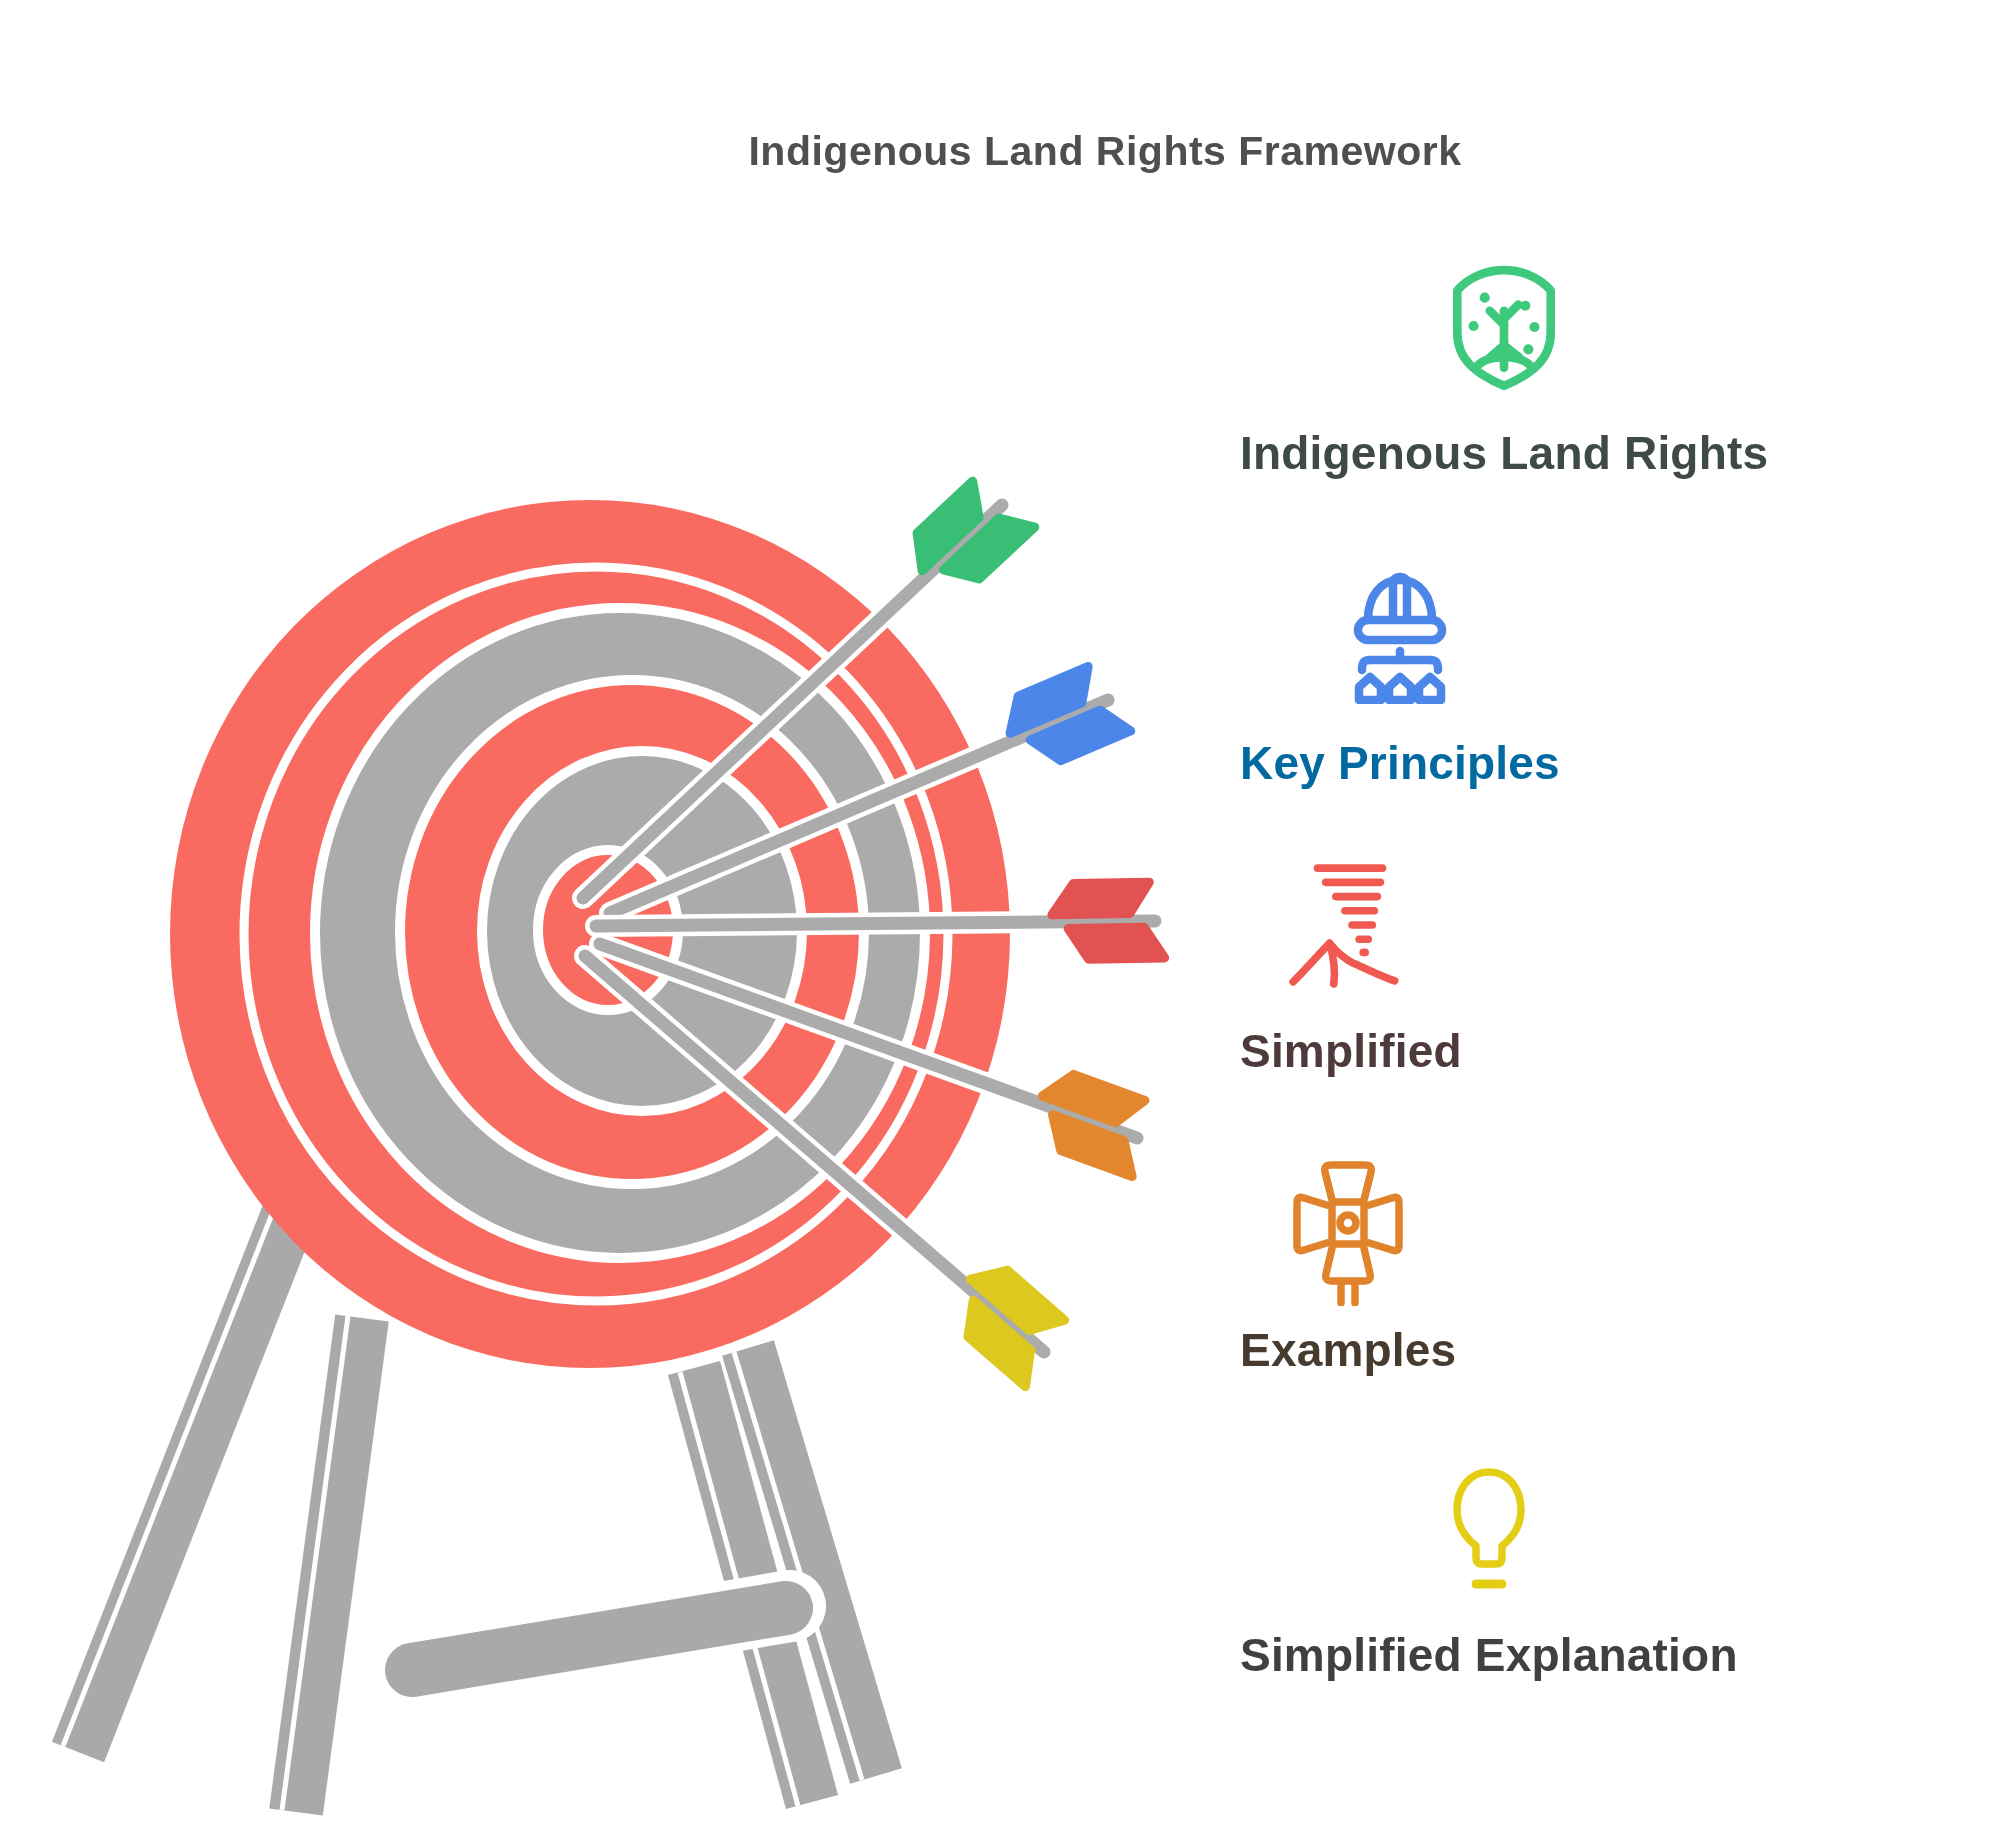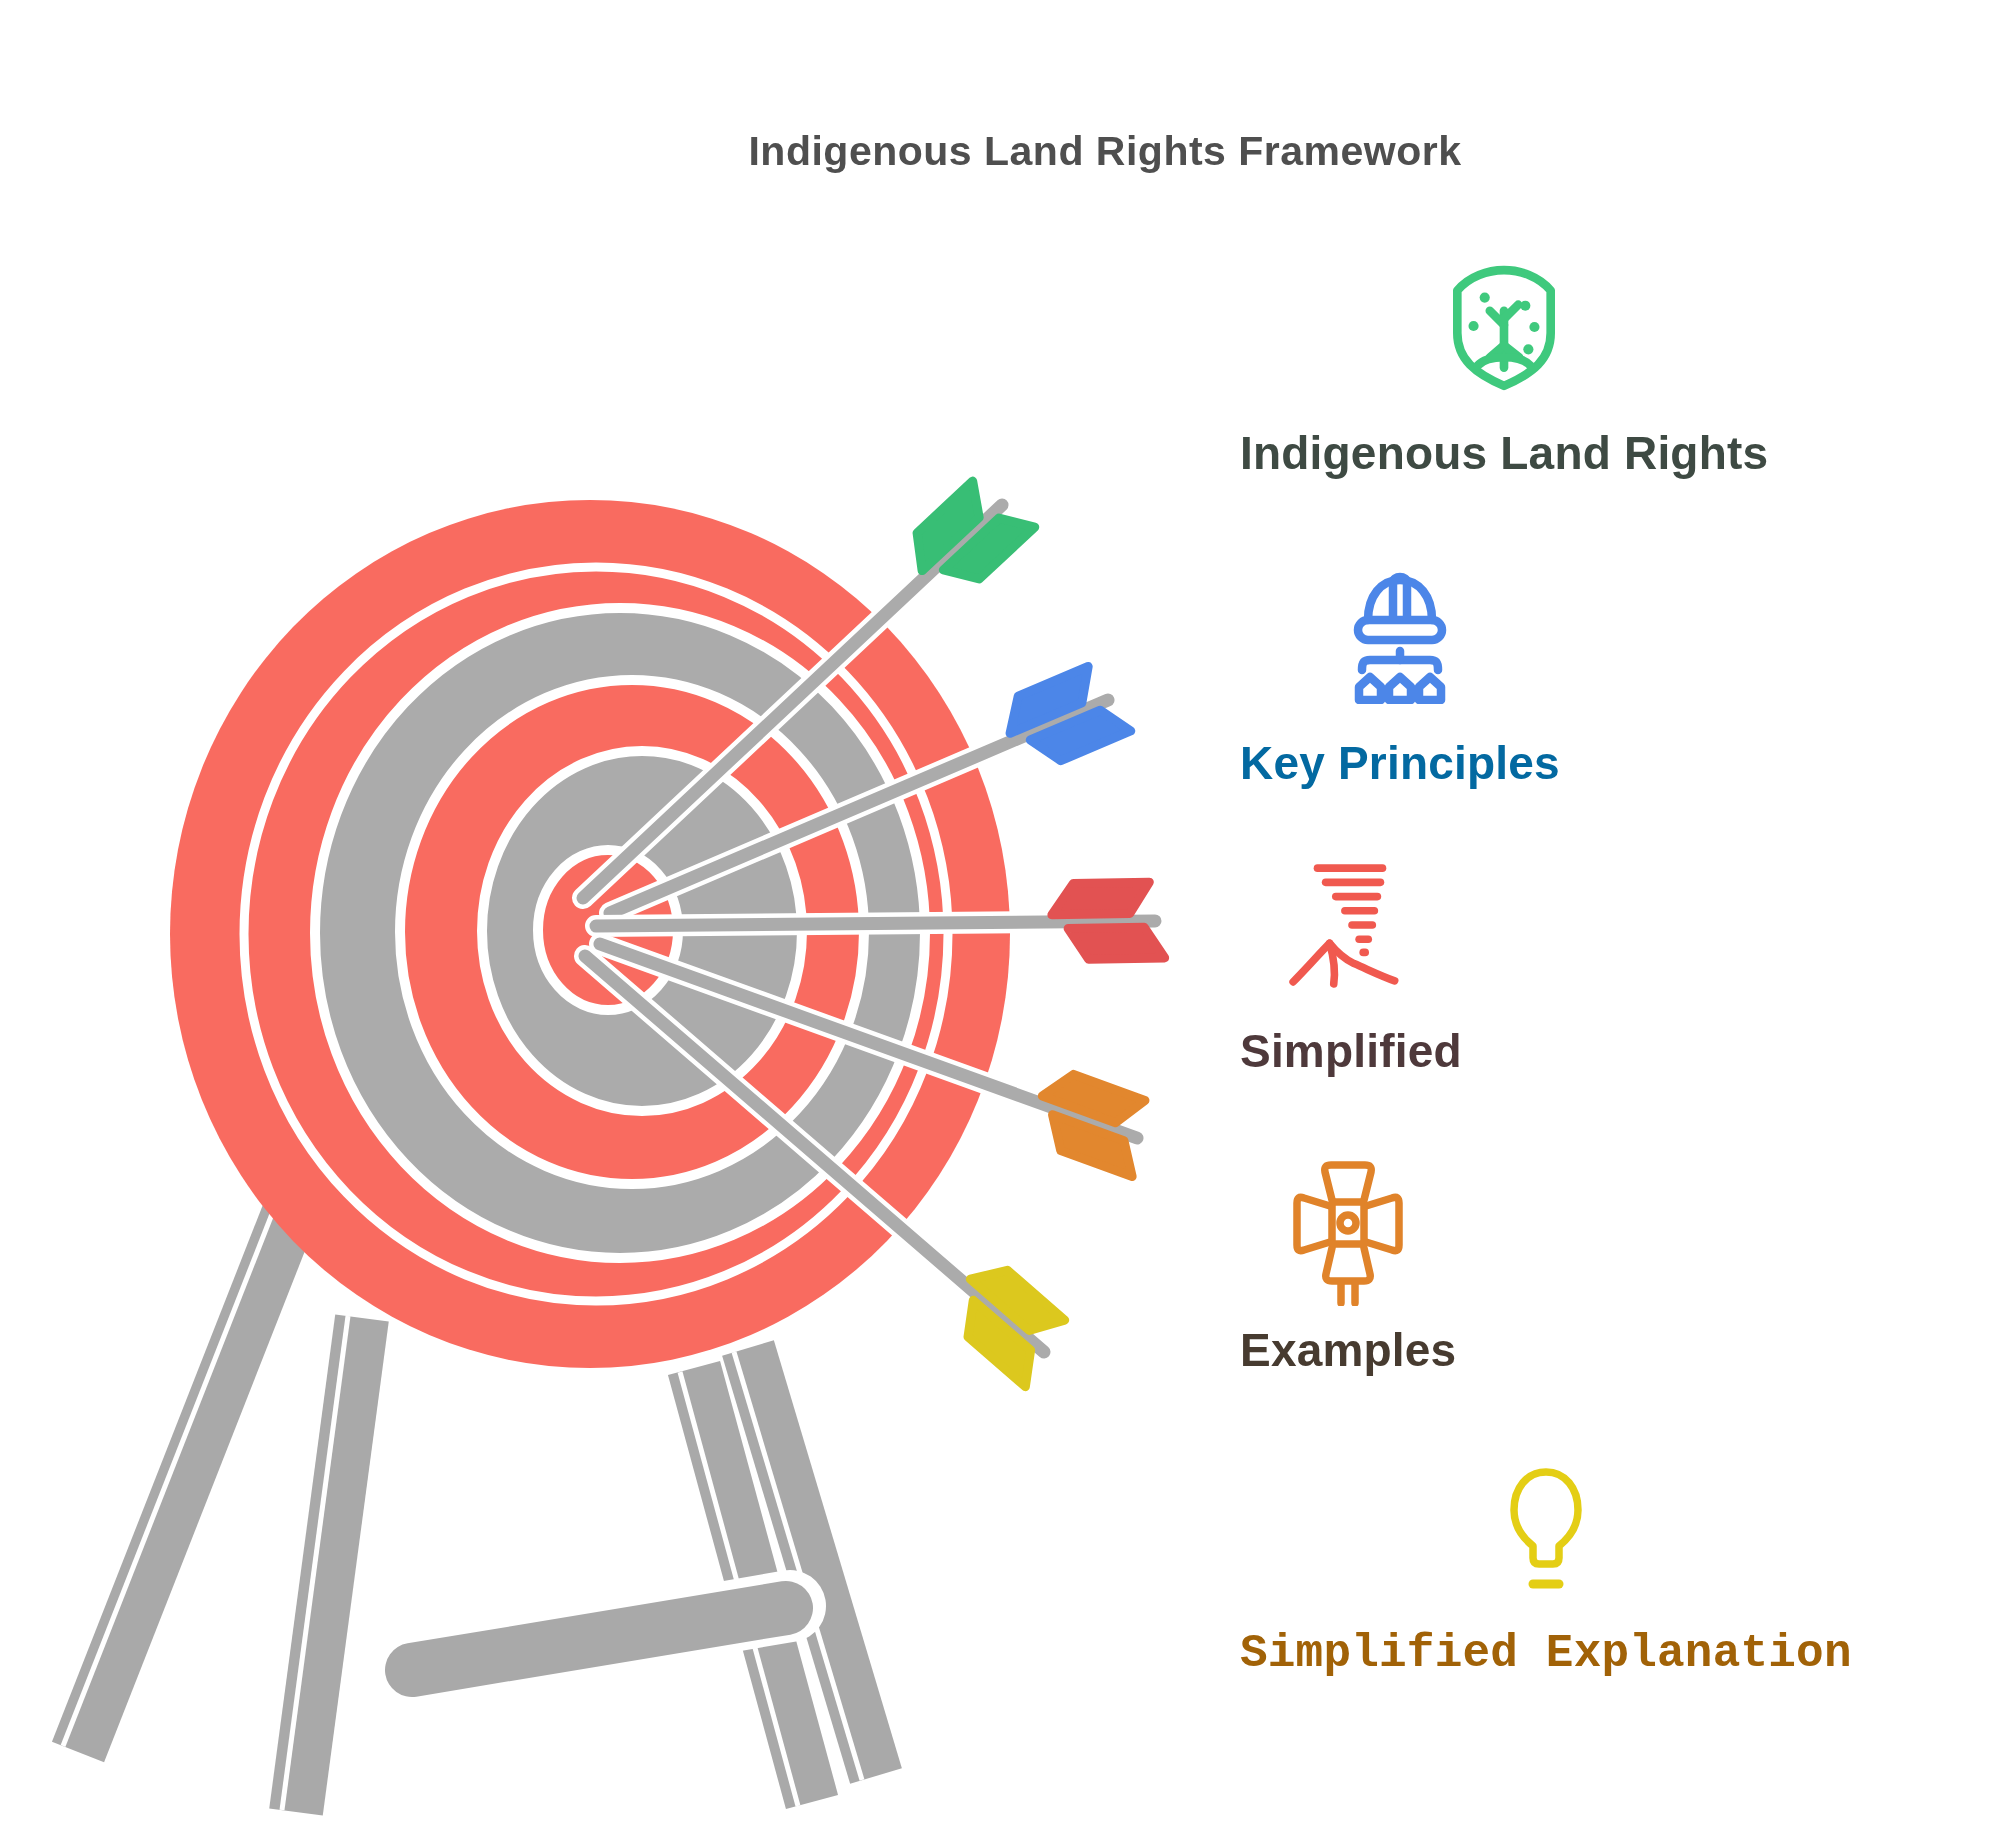--- a/index.html
+++ b/index.html
@@ -176,16 +176,16 @@
 
   <div class="row" id="row-4">
     <div class="iconbox">
       <svg width="120" height="140" viewBox="0 0 120 140" fill="none" stroke-linecap="round" stroke-linejoin="round">
         <g stroke="#E4CE15">
           <path stroke-width="7.5" d="M 47,90 C 37,82 28,70 28,54 C 28,32 41,16 60,16 C 79,16 92,32 92,54 C 92,70 83,82 73,90 L 73,102 C 73,106 71,108 67,108 L 53,108 C 49,108 47,106 47,102 Z"></path>
           <path stroke-width="9" d="M 47,128 L 73,128"></path>
         </g>
       </svg>
     </div>
-    <div class="lbl" style="color: #a16207; font-family: Liberation Mono, monospace;">Simplified Explanation</div>
+    <div class="lbl" style="color: #404040;">Simplified Explanation</div>
   </div>
 
 </div>
 
 </body></html>

